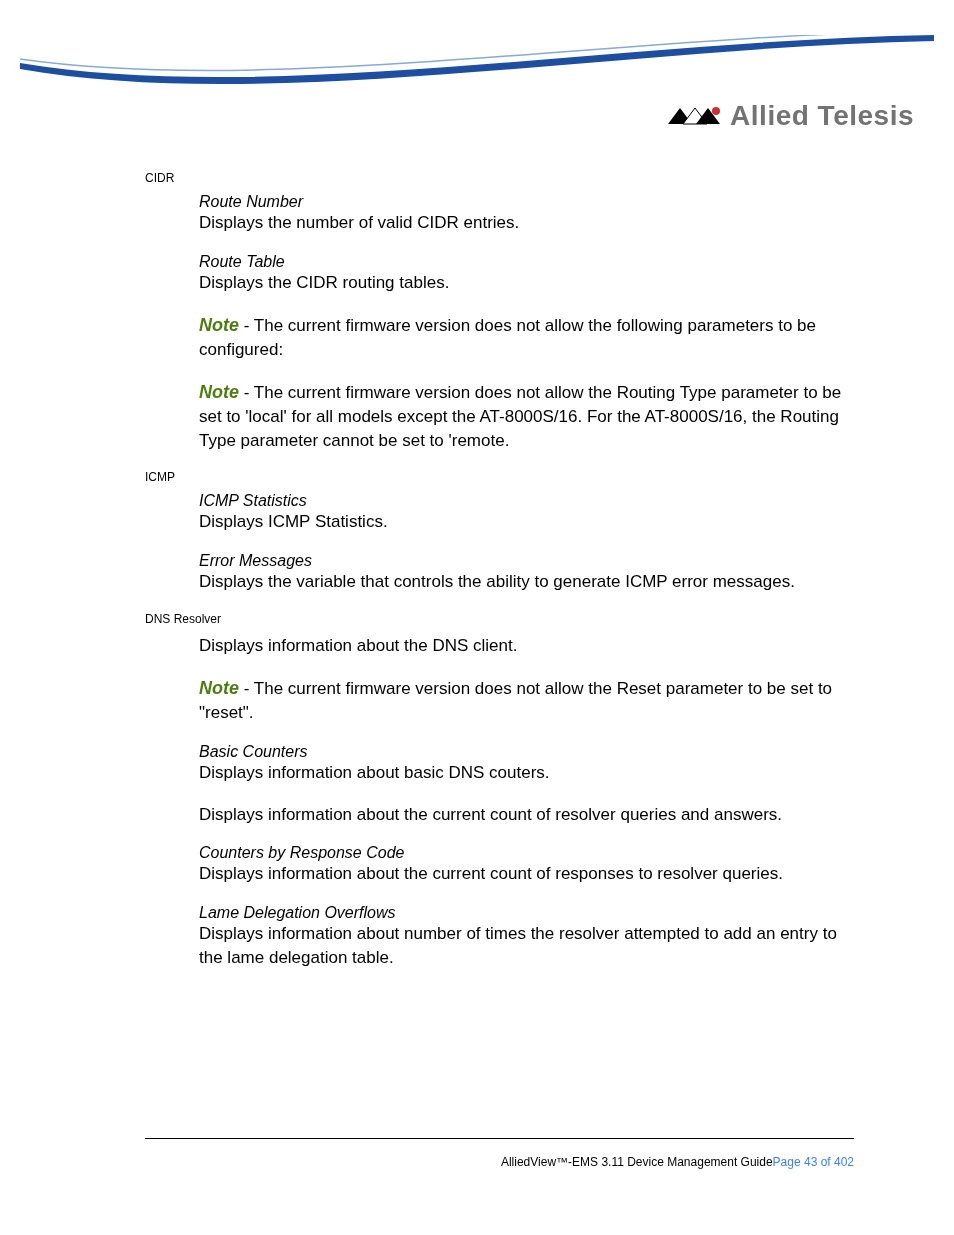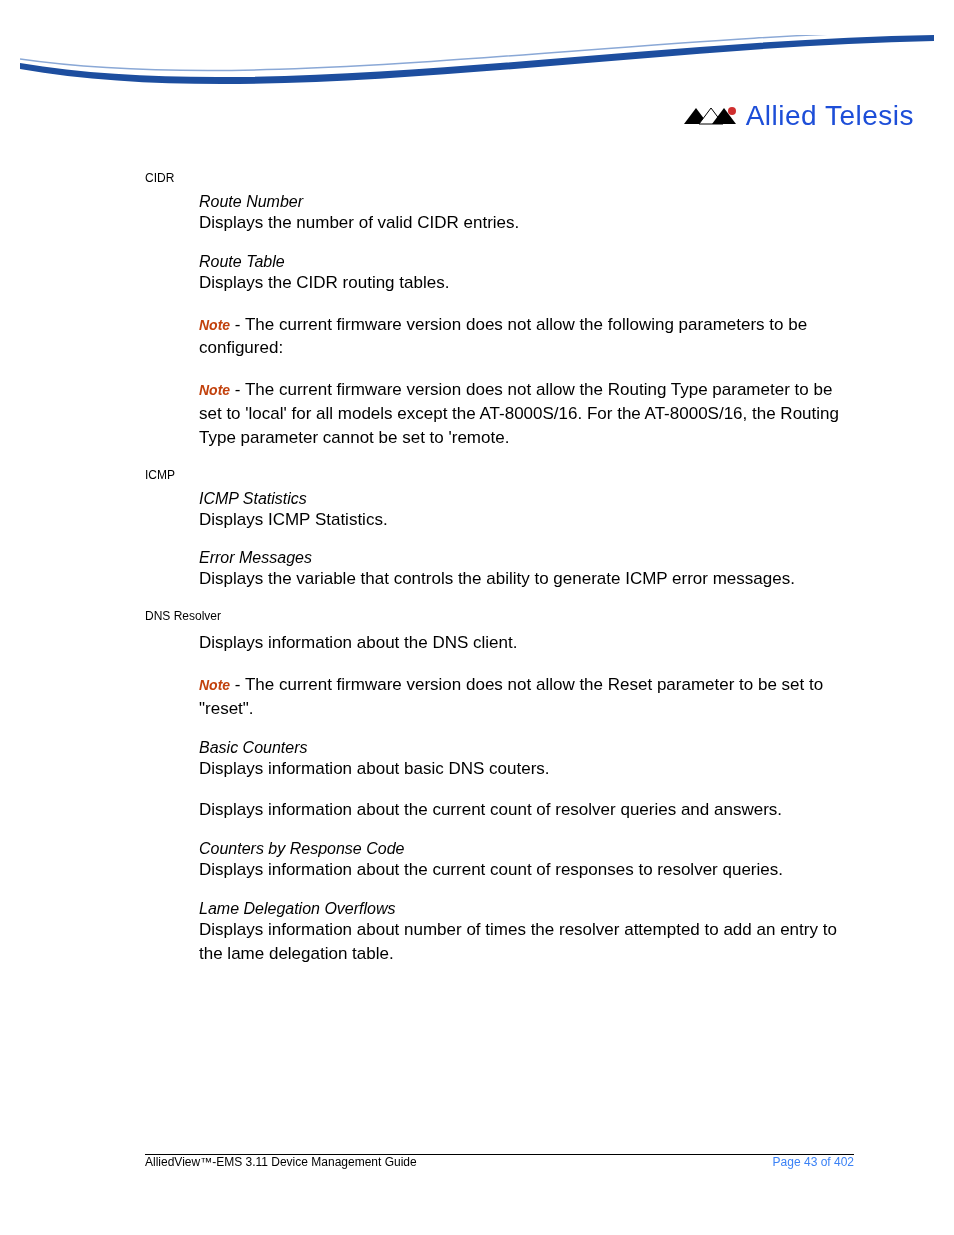--- a/index.html
+++ b/index.html
@@ -31,22 +31,22 @@
     display: flex;
     align-items: center;
     gap: 8px;
   }
   .brand-logo {
     width: 56px;
     height: 24px;
   }
   .brand-text {
     font-size: 28px;
-    font-weight: 400;
-    color: #1d4ed8;
+    font-weight: 700;
+    color: #737373;
     letter-spacing: 0.5px;
   }
   .content {
     position: absolute;
     top: 155px;
     left: 145px;
     width: 700px;
   }
   .h1 {
     font-size: 12px;
@@ -60,46 +60,46 @@
   .sub-title {
     font-style: italic;
     font-size: 16px;
     font-weight: 500;
   }
   .sub-desc {
     font-size: 17px;
     line-height: 1.4;
   }
   .note-label {
-    color: #c2410c;
+    color: #4d7c0f;
     font-style: italic;
     font-weight: 600;
-    font-size: 14px;
+    font-size: 18px;
   }
   .note-block {
     margin-left: 54px;
     margin-bottom: 18px;
     font-size: 17px;
     line-height: 1.4;
   }
   .bullet-list {
     margin-left: 128px;
     font-size: 17px;
     line-height: 1.4;
     margin-bottom: 18px;
   }
   .footer {
     position: absolute;
     bottom: 66px;
     left: 145px;
     right: 100px;
     border-top: 1px solid #000;
-    padding-top: 0;
+    padding-top: 16px;
     display: flex;
-    justify-content: space-between;
+    justify-content: flex-end;
     font-size: 12px;
   }
   .footer-right {
     color: #3b82f6;
   }
 </style>
 </head>
 <body>
 
 <div class="page">

